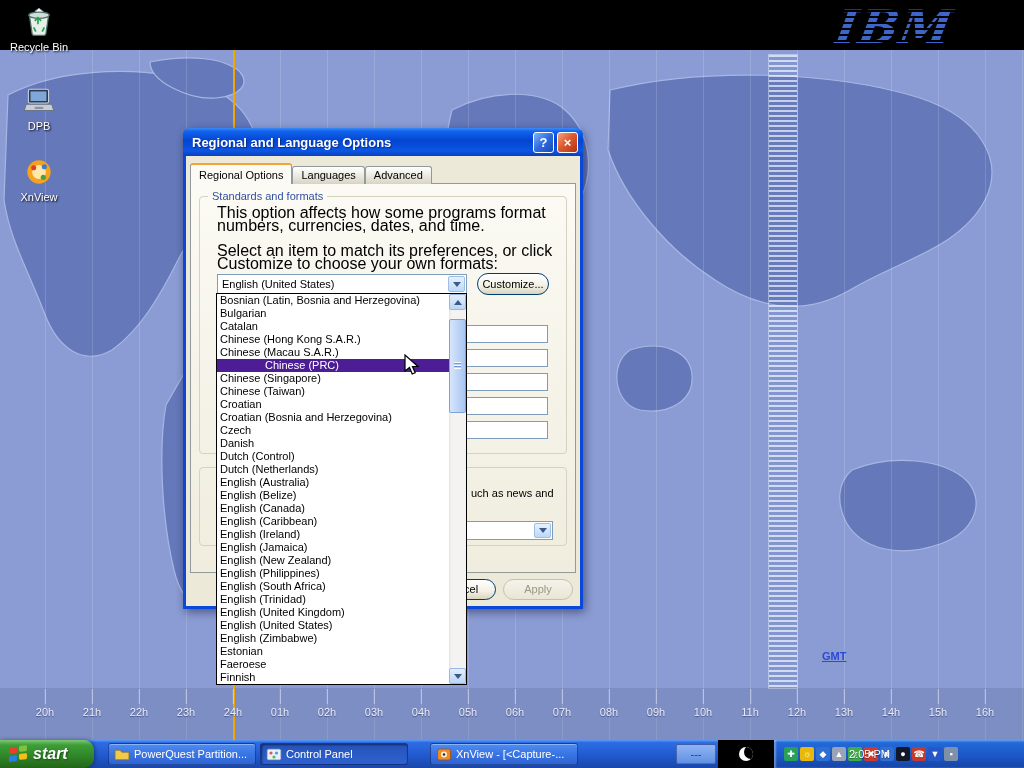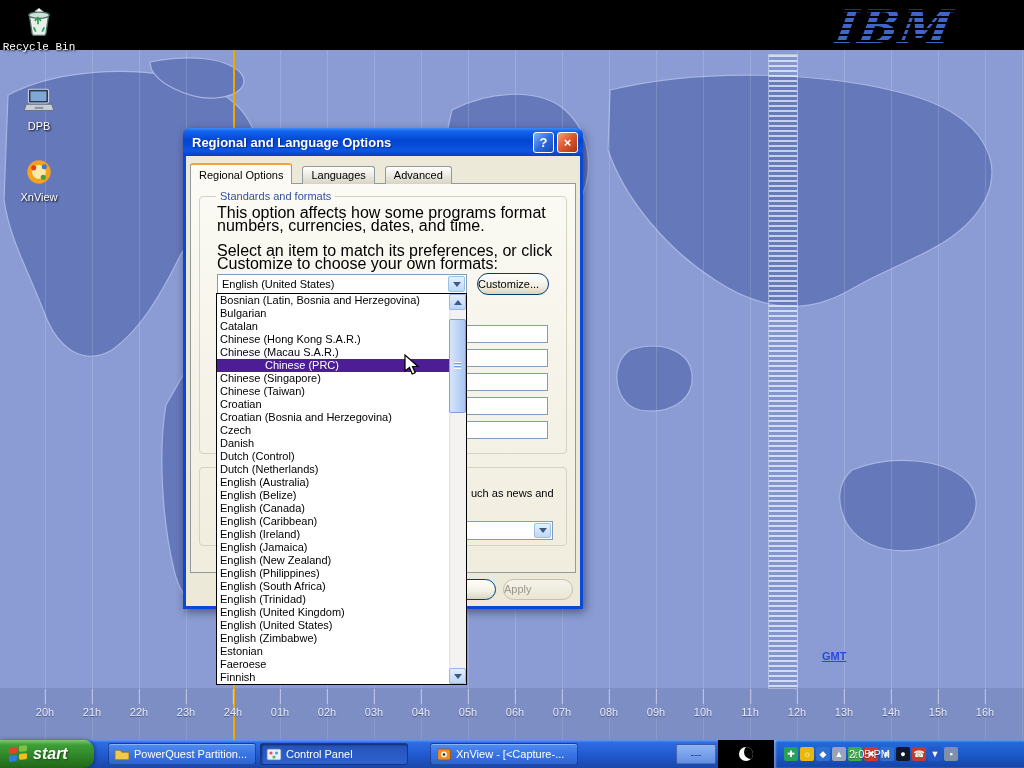--- a/index.html
+++ b/index.html
@@ -26,62 +26,62 @@
   .yellow-line { position:absolute; left:233px; top:50px; width:2px; height:690px; background:#F0A800; z-index:2; }
   .gmt { position:absolute; left:822px; top:650px; color:#2B49D8; font-size:11px; font-weight:bold; text-decoration:underline; z-index:2; }
   .ibm-logo { position:absolute; left:836px; top:0px; z-index:2; font-family:"DejaVu Serif", serif;
     font-weight:bold; font-style:italic; font-size:46px; color:#3E66C8; letter-spacing:2px; transform:skewX(-10deg);
     -webkit-mask-image:repeating-linear-gradient(to bottom,#000 0 4px,transparent 4px 6px);
     mask-image:repeating-linear-gradient(to bottom,#000 0 4px,transparent 4px 6px); }
 
   .dicon { position:absolute; left:0; width:78px; text-align:center; z-index:2; }
   .dicon .ic { width:34px; height:34px; margin:0 auto; display:block; }
   .dicon .lbl { margin-top:2px; font-size:11px; color:#fff; text-shadow:1px 1px 2px #000; }
-  #icon-recycle { top:5px;font-family:Liberation Mono, monospace; } #icon-dpb { top:84px; } #icon-xnview { top:155px; }
+  #icon-recycle { top:5px; } #icon-dpb { top:84px; } #icon-xnview { top:155px; }
 
   
   .dialog { position:absolute; left:183px; top:128px; width:400px; height:481px; z-index:10;
     border-radius:8px 8px 0 0; background:#0A49D8; box-shadow:2px 3px 10px rgba(0,0,30,.45); }
   .titlebar { height:28px; border-radius:7px 7px 0 0; display:flex; align-items:center; padding:0 5px 0 9px;
     background:linear-gradient(to bottom,#3B8BF5 0%, #1263EE 12%, #0345D0 45%, #0C56E4 82%, #0A3FB8 100%); }
   .title-text { flex:1; color:#fff; font-weight:bold; font-size:13px; text-shadow:1px 1px 1px #0A2A8A; white-space:nowrap; overflow:hidden; }
   .tb-btn { width:21px; height:21px; margin-left:3px; border:1px solid #fff; border-radius:3px;
     display:flex; align-items:center; justify-content:center; color:#fff; font-weight:bold; font-size:13px; }
   .tb-help { background:linear-gradient(135deg,#7FB3F8 0%,#2E6BE0 50%,#1A49B8 100%); }
   .tb-close { background:linear-gradient(135deg,#F4A284 0%,#E05A30 45%,#B03210 100%); }
   .dialog-body { position:absolute; left:3px; right:3px; top:28px; bottom:3px; background:#ECE9D8; font-size:11px; }
 
   .tabs { position:absolute; left:4px; top:7px; z-index:3; display:flex; align-items:flex-end; }
   .tab { height:18px; padding:2px 8px 0; font-size:11px; background:linear-gradient(#FFFFFF,#D8D4C4);
-    border:1px solid #919B9C; border-bottom:none; border-radius:3px 3px 0 0; margin-right:10px; }
+    border:1px solid #919B9C; border-bottom:none; border-radius:3px 3px 0 0; margin-right:0; }
   .tab.active { height:21px; padding-top:4px; background:#FBFAF4; border-top:2px solid #F2A43A; }
   .tabpage { position:absolute; left:4px; top:27px; width:386px; height:390px; z-index:2;
     background:linear-gradient(to bottom,#FBFAF4,#F0EDDE); border:1px solid #919B9C; }
 
   .group { position:absolute; border:1px solid #D5D2BF; border-radius:4px; }
   #grp-standards { left:8px; top:12px; width:368px; height:258px; }
   #grp-location  { left:8px; top:283px; width:368px; height:79px; }
-  .group-caption { position:absolute; top:-7px; left:16px; background:#FBFAF4; padding:0 4px; font-size:11px; color:#33509E; }
+  .group-caption { position:absolute; top:-7px; left:8px; background:#FBFAF4; padding:0 4px; font-size:11px; color:#33509E; }
 
   .para { position:absolute; font-size:16px; line-height:13px; color:#000; width:345px; left:26px; }
   #para1 { top:22px; } #para2 { top:60px; }
 
   .combo { position:absolute; background:#fff; border:1px solid #7F9DB9; font-size:11px; line-height:18px; padding-left:4px;
     white-space:nowrap; overflow:hidden; }
   #combo-lang { left:26px; top:90px; width:250px; height:20px; }
   #combo-loc  { left:112px; top:337px; width:250px; height:19px; }
   .combo-arrow-btn { position:absolute; right:1px; top:1px; bottom:1px; width:17px;
     background:linear-gradient(to bottom,#E7F1FE,#BDD8F7); border:1px solid #9EBEE6; border-radius:2px;
     display:flex; align-items:center; justify-content:center; }
   .tri-down { width:0; height:0; border-left:4px solid transparent; border-right:4px solid transparent; border-top:5px solid #3A5A88; }
   .tri-up   { width:0; height:0; border-left:4px solid transparent; border-right:4px solid transparent; border-bottom:5px solid #3A5A88; }
 
   .xp-btn { position:absolute; width:72px; height:22px; font-size:11px; border:1px solid #003C74; border-radius:11px;
     background:linear-gradient(to bottom,#FFFFFF 0%,#F2F0E4 60%,#D8D4C0 100%); box-shadow:inset 1px 1px 0 #fff;
-    line-height:20px; color:#000; }
+    text-align:center; line-height:20px; color:#000; }
   #btn-customize { left:286px; top:89px; }
   #btn-cancel { left:240px; top:423px; width:70px; height:21px; line-height:19px; }
   #btn-apply  { left:317px; top:423px; width:70px; height:21px; line-height:19px;
     color:#9B9788; border-color:#C4C0AE; background:linear-gradient(to bottom,#F5F3E9,#E9E6D6); box-shadow:none; }
 
   .sample-field { position:absolute; left:112px; width:245px; height:18px; background:#fff; border:1px solid #7F9DB9; }
   #sf1{top:141px} #sf2{top:165px} #sf3{top:189px} #sf4{top:213px} #sf5{top:237px}
   #loc-frag { position:absolute; left:280px; top:303px; font-size:11px; color:#000; white-space:nowrap; }
 
   

